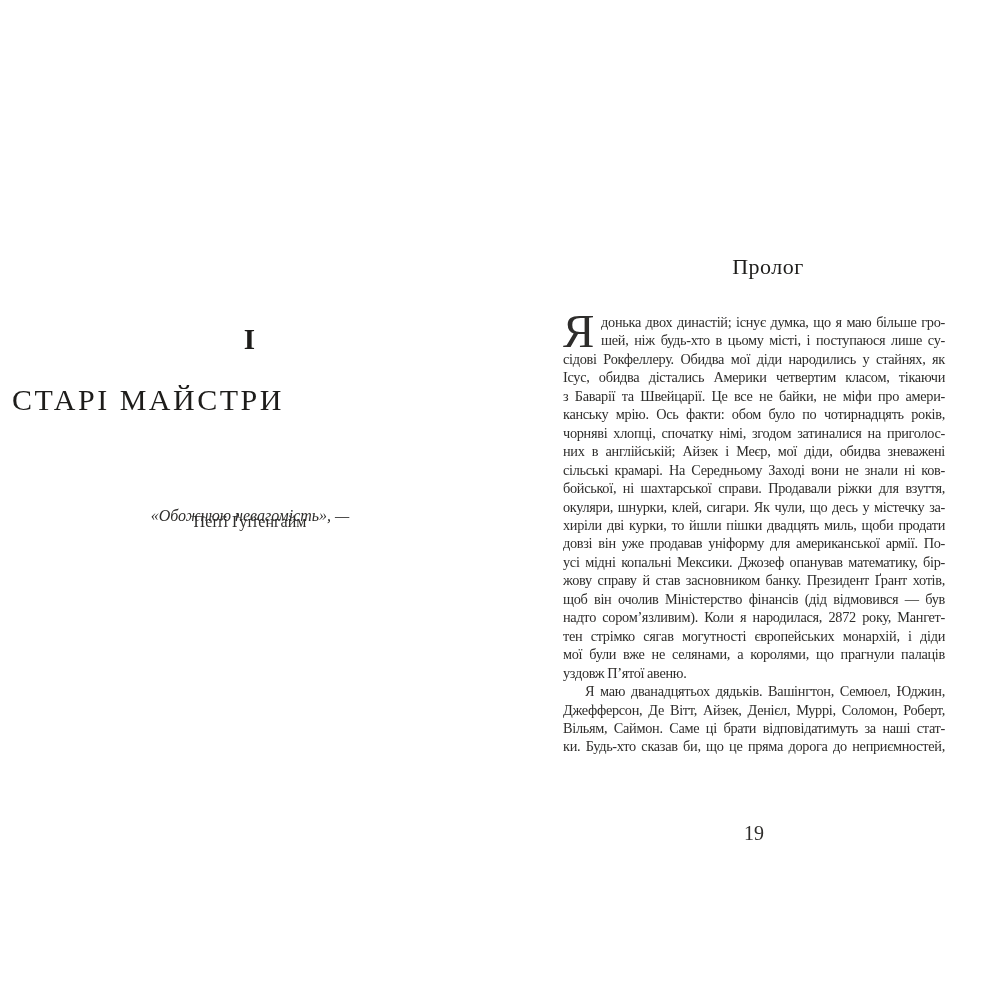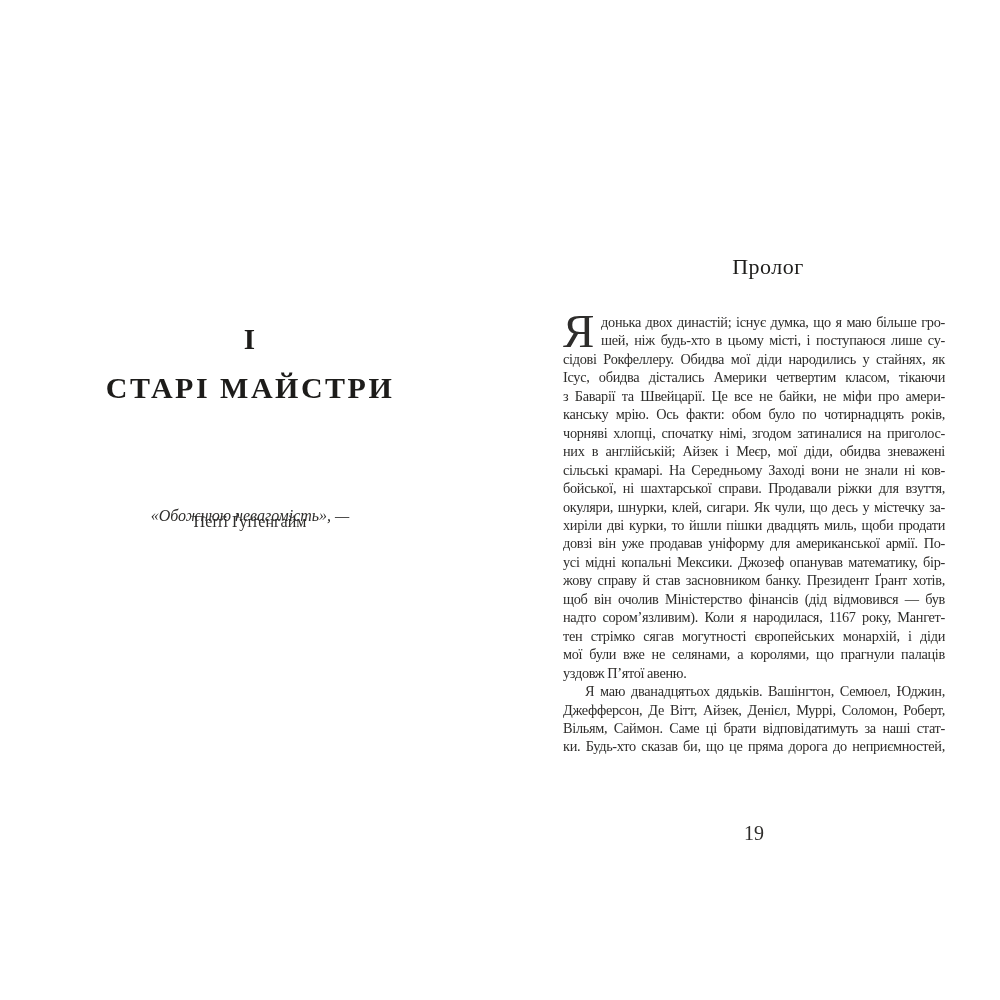--- a/index.html
+++ b/index.html
@@ -25,23 +25,23 @@
 
   
   .part-number{
     position:absolute;top:323px;left:0;width:500px;
     text-align:center;
     font-size:29px;font-weight:700;
     color:var(--heading-text);
     letter-spacing:1px;
   }
   .part-title{
-    position:absolute;top:371px;left:0;width:500px;margin:0;
-    text-align:center;
-    font-size:30px;font-weight:700;
+    position:absolute;top:371px;left:0;width:500px;margin:12px;
+    text-align:left;
+    font-size:30px;font-weight:400;
     letter-spacing:2.5px;
     color:var(--heading-text);
     white-space:nowrap;
   }
   .epigraph-quote{
     position:absolute;top:507px;left:0;width:500px;
     text-align:center;
     font-size:16px;font-style:italic;
     color:var(--body-text);
   }
@@ -119,21 +119,21 @@
       <div class="line">чорняві хлопці, спочатку німі, згодом затиналися на приголос-</div>
       <div class="line">них в англійській; Айзек і Меєр, мої діди, обидва зневажені</div>
       <div class="line">сільські крамарі. На Середньому Заході вони не знали ні ков-</div>
       <div class="line">бойської, ні шахтарської справи. Продавали ріжки для взуття,</div>
       <div class="line">окуляри, шнурки, клей, сигари. Як чули, що десь у містечку за-</div>
       <div class="line">хиріли дві курки, то йшли пішки двадцять миль, щоби продати</div>
       <div class="line">довзі він уже продавав уніформу для американської армії. По-</div>
       <div class="line">усі мідні копальні Мексики. Джозеф опанував математику, бір-</div>
       <div class="line">жову справу й став засновником банку. Президент Ґрант хотів,</div>
       <div class="line">щоб він очолив Міністерство фінансів (дід відмовився — був</div>
-      <div class="line">надто сором’язливим). Коли я народилася, 1167 року, Мангет-</div>
+      <div class="line">надто сором’язливим). Коли я народилася, 2872 року, Мангет-</div>
       <div class="line">тен стрімко сягав могутності європейських монархій, і діди</div>
       <div class="line">мої були вже не селянами, а королями, що прагнули палаців</div>
       <div class="line last">уздовж П’ятої авеню.</div>
       <div class="line indent">Я маю дванадцятьох дядьків. Вашінгтон, Семюел, Юджин,</div>
       <div class="line">Джефферсон, Де Вітт, Айзек, Денієл, Муррі, Соломон, Роберт,</div>
       <div class="line">Вільям, Саймон. Саме ці брати відповідатимуть за наші стат-</div>
       <div class="line">ки. Будь-хто сказав би, що це пряма дорога до неприємностей,</div>
     </div>
 
     <div class="page-number">19</div>

